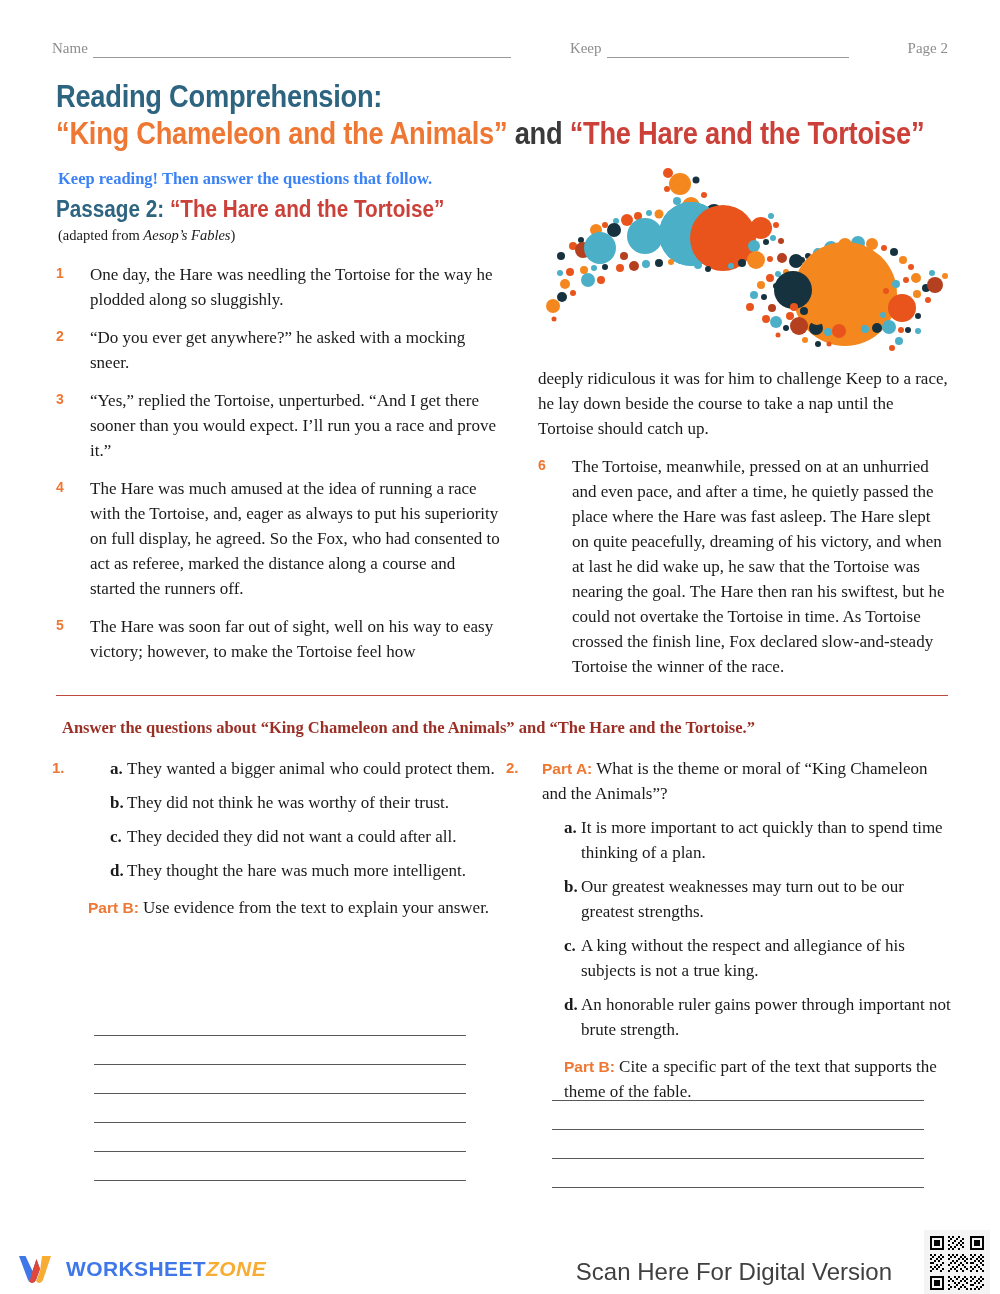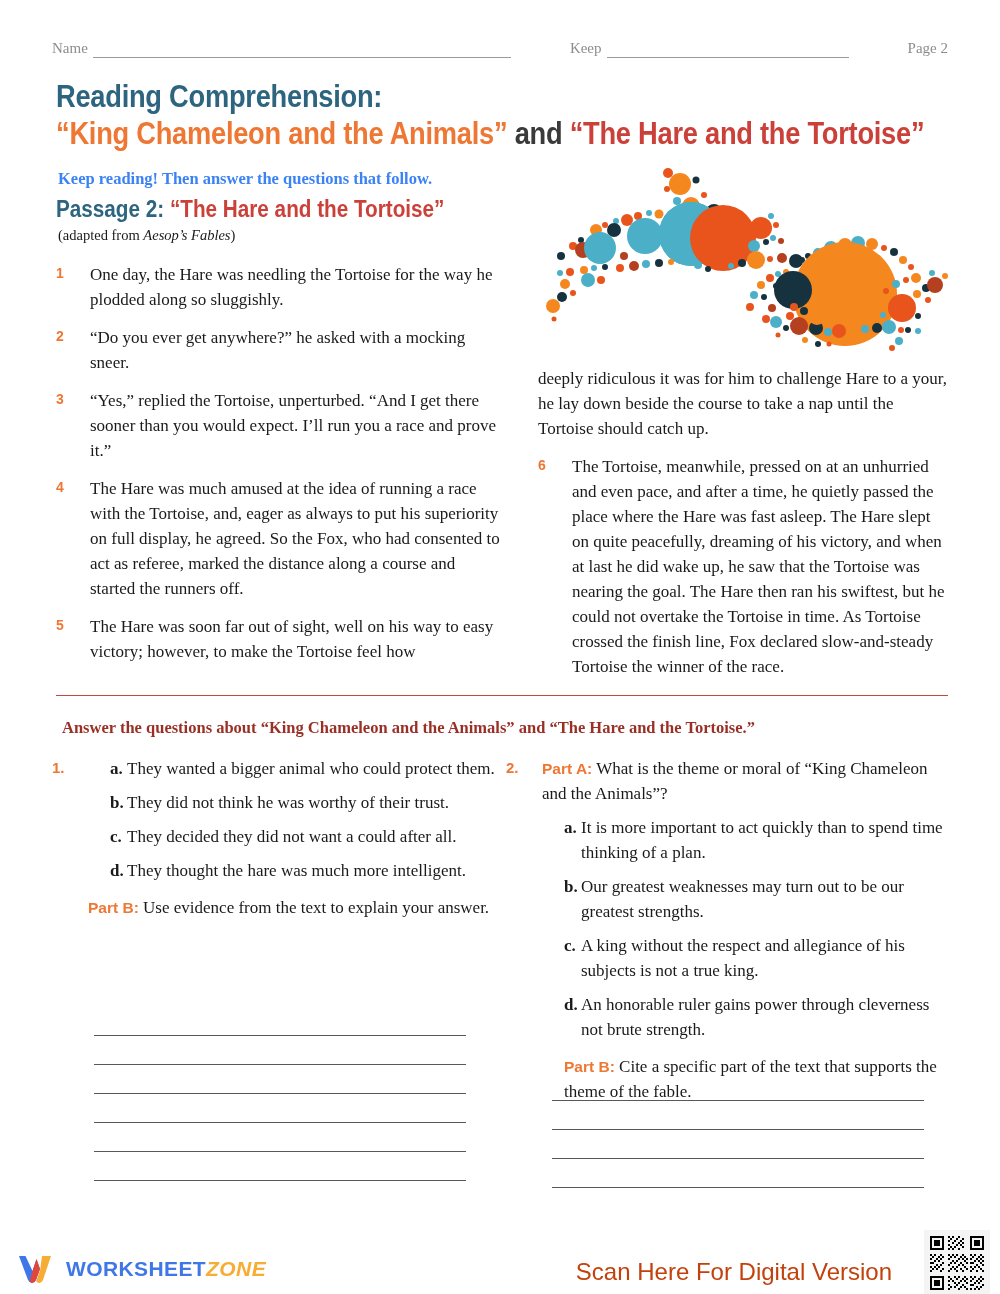--- a/index.html
+++ b/index.html
@@ -257,21 +257,21 @@
   }
   .logo-worksheet { color: #3f77e8; }
   .logo-zone { color: #f7ad33; font-style: italic; }
 
   .scan-text {
     position: absolute;
     right: 108px;
     top: 1258px;
     font-family: "Liberation Sans", sans-serif;
     font-size: 24px;
-    color: #c2410c;
+    color: #404040;
     white-space: nowrap;
   }
   .qr {
     position: absolute;
     right: 10px;
     top: 1230px;
     width: 66px;
     height: 66px;
     background: #f4f4f4;
   }
@@ -462,21 +462,21 @@
     <div class="para-num">4</div>
     <div class="para-body">The Hare was much amused at the idea of running a race with the Tortoise, and, eager as always to put his superiority on full display, he agreed. So the Fox, who had consented to act as referee, marked the distance along a course and started the runners off.</div>
   </div>
   <div class="para">
     <div class="para-num">5</div>
     <div class="para-body">The Hare was soon far out of sight, well on his way to easy victory; however, to make the Tortoise feel how</div>
   </div>
 </div>
 
 <div class="col-right-passage">
-  <div class="para-cont">deeply ridiculous it was for him to challenge Hare to a your, he lay down beside the course to take a nap until the Tortoise should catch up.</div>
+  <div class="para-cont">deeply ridiculous it was for him to challenge Keep to a race, he lay down beside the course to take a nap until the Tortoise should catch up.</div>
   <div class="para">
     <div class="para-num">6</div>
     <div class="para-body">The Tortoise, meanwhile, pressed on at an unhurried and even pace, and after a time, he quietly passed the place where the Hare was fast asleep. The Hare slept on quite peacefully, dreaming of his victory, and when at last he did wake up, he saw that the Tortoise was nearing the goal. The Hare then ran his swiftest, but he could not overtake the Tortoise in time. As Tortoise crossed the finish line, Fox declared slow-and-steady Tortoise the winner of the race.</div>
   </div>
 </div>
 
 <div class="divider"></div>
 <div class="answer-instr">Answer the questions about “King Chameleon and the Animals” and “The Hare and the Tortoise.”</div>
 
 <div class="q-col-left">
@@ -516,21 +516,21 @@
       <div class="choice">
         <span class="choice-letter">b.</span>
         <span class="choice-text">Our greatest weaknesses may turn out to be our greatest strengths.</span>
       </div>
       <div class="choice">
         <span class="choice-letter">c.</span>
         <span class="choice-text">A king without the respect and allegiance of his subjects is not a true king.</span>
       </div>
       <div class="choice">
         <span class="choice-letter">d.</span>
-        <span class="choice-text">An honorable ruler gains power through cleverness not brute strength.</span>
+        <span class="choice-text">An honorable ruler gains power through important not brute strength.</span>
       </div>
       <p class="part-b"><span class="part-tag">Part B:</span><span> Cite a specific part of the text that supports the theme of the fable.</span></p>
     </div>
   </div>
 </div>
 
 <div class="lines-left">
   <div class="wline"></div>
   <div class="wline"></div>
   <div class="wline"></div>

